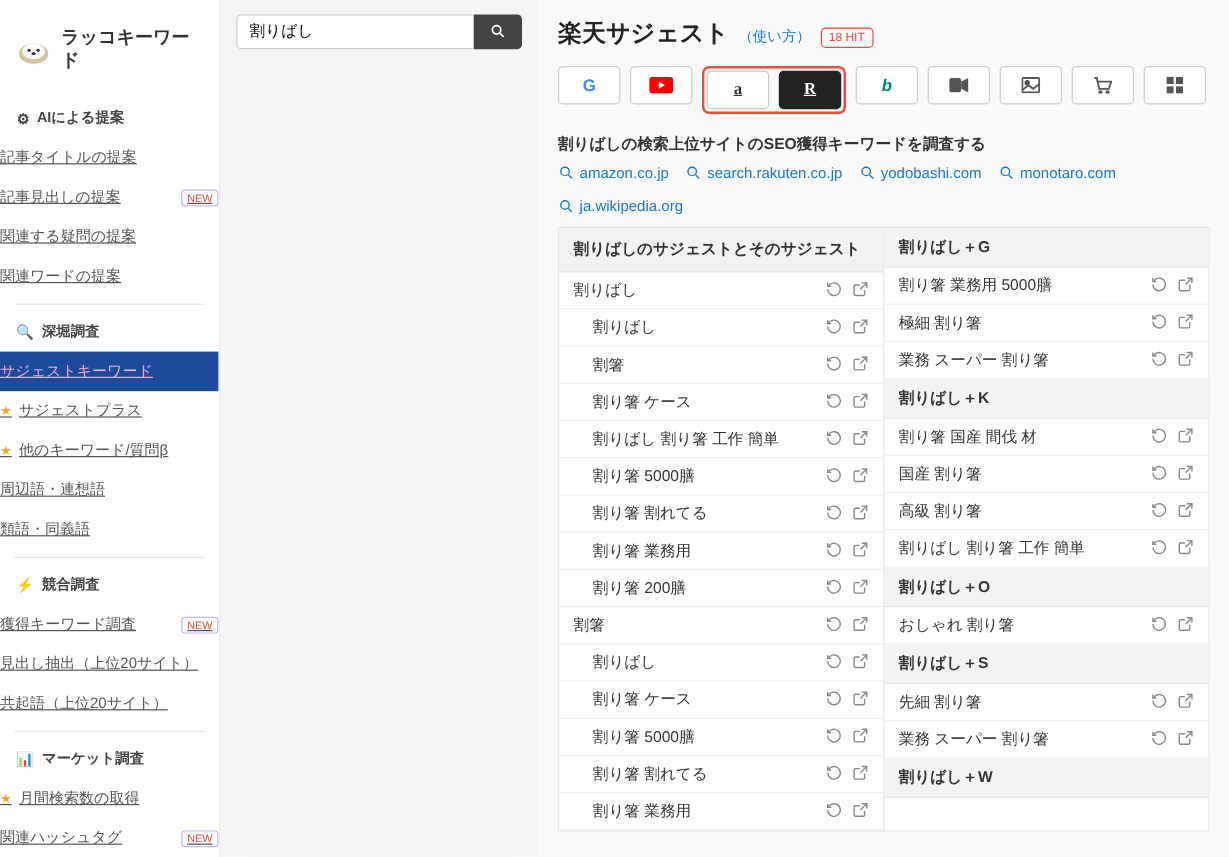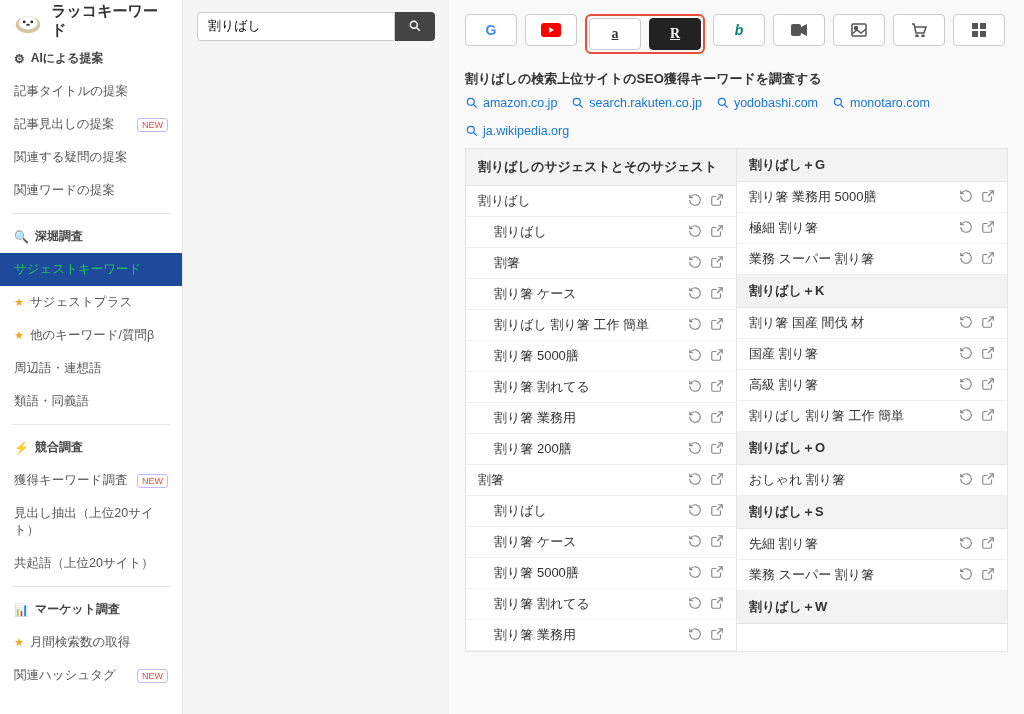--- a/index.html
+++ b/index.html
@@ -1,28 +1,28 @@
 <!DOCTYPE html>
 <html><head>
 <meta charset="utf-8">
 <style>
 * { margin: 0; padding: 0; box-sizing: border-box; }
 body { font-family: -apple-system, "Hiragino Sans", "Hiragino Kaku Gothic ProN", Meiryo, sans-serif; background: #f5f5f5; font-size: 13px; color: #333; }
 .app { display: flex; height: 714px; }
 .sidebar { width: 183px; background: #fff; border-right: 1px solid #e5e5e5; overflow-y: auto; padding-bottom: 12px; }
 .main { flex: 1; display: flex; flex-direction: row; }
 .topbar { height: 52px; padding: 10px 14px; display: flex; align-items: center; }
-.logo { display: flex; align-items: center; padding: 2px 12px; font-weight: 700; font-size: 15px; }
+.logo { display: flex; align-items: center; padding: 22px 12px; font-weight: 700; font-size: 15px; }
 .logo-img { width: 32px; height: 32px; margin-right: 8px; display: flex; align-items: center; justify-content: center; }
 .search-wrap { flex: 1; max-width: 280px; display: flex; }
 .search-input { flex: 1; border: 1px solid #ccc; border-radius: 4px 0 0 4px; padding: 6px 10px; font-size: 13px; outline: none; }
 .search-btn { width: 40px; background: #444; border: none; border-radius: 0 4px 4px 0; color: #fff; cursor: pointer; display: flex; align-items: center; justify-content: center; }
 .sidebar-title { padding: 8px 14px; font-size: 12px; font-weight: 700; color: #444; display: flex; align-items: center; gap: 6px; }
-.sidebar-item { padding: 8px 14px; font-size: 12.5px; color: #555; cursor: pointer; display: flex; align-items: center; gap: 6px; }
-.sidebar-item.active { background: #1e4a9c; color: #22c55e; }
+.sidebar-item { padding: 8px 0; font-size: 12.5px; color: #555; cursor: pointer; display: flex; align-items: center; gap: 6px; text-decoration: underline; }
+.sidebar-item.active { background: #1e4a9c; color: #f9a8d4; }
 .new-badge { border: 1px solid #c4b5fd; color: #e74c3c; font-size: 9px; padding: 1px 4px; border-radius: 3px; margin-left: auto; }
 .star { color: #f5a623; font-size: 11px; }
 .divider { height: 1px; background: #e5e5e5; margin: 6px 12px; }
 .content { flex: 1; background: #f9f9f9; padding: 14px 16px; overflow-y: auto; }
 .page-title-row { display: flex; align-items: baseline; gap: 8px; margin-bottom: 14px; }
 .page-title { font-size: 20px; font-weight: 700; color: #222; }
 .usage-link { color: #1976d2; font-size: 12px; }
 .hit-badge { border: 1px solid #e74c3c; color: #e74c3c; font-size: 10px; padding: 2px 6px; border-radius: 4px; }
 .source-tabs { display: flex; gap: 8px; margin-bottom: 16px; }
 .source-tab { width: 52px; height: 32px; border: 1px solid #ccc; border-radius: 4px; background: #fff; display: flex; align-items: center; justify-content: center; cursor: pointer; font-size: 14px; font-weight: 700; }
@@ -139,20 +139,25 @@
         <button class="search-btn">
           <svg class="icon-svg" viewBox="0 0 24 24" fill="none" stroke="#fff" stroke-width="2.5">
               <circle cx="10" cy="10" r="6"></circle>
               <line x1="15" y1="15" x2="20" y2="20"></line>
             </svg>
         </button>
       </div>
     </div>
 
     <div class="content">
+      <div class="page-title-row">
+        <span class="page-title">楽天サジェスト</span>
+        <span class="usage-link">（使い方）</span>
+        <span class="hit-badge">18 HIT</span>
+      </div>
 
       <div class="source-tabs">
         <div class="source-tab">
             <span style="color:#4285f4;font-weight:700">G</span>
           </div>
         <div class="source-tab">
             <svg width="20" height="14">
               <rect width="20" height="14" rx="3" fill="#ff0000"></rect>
               <polygon points="8,4 8,10 13,7" fill="#fff"></polygon>
             </svg>

